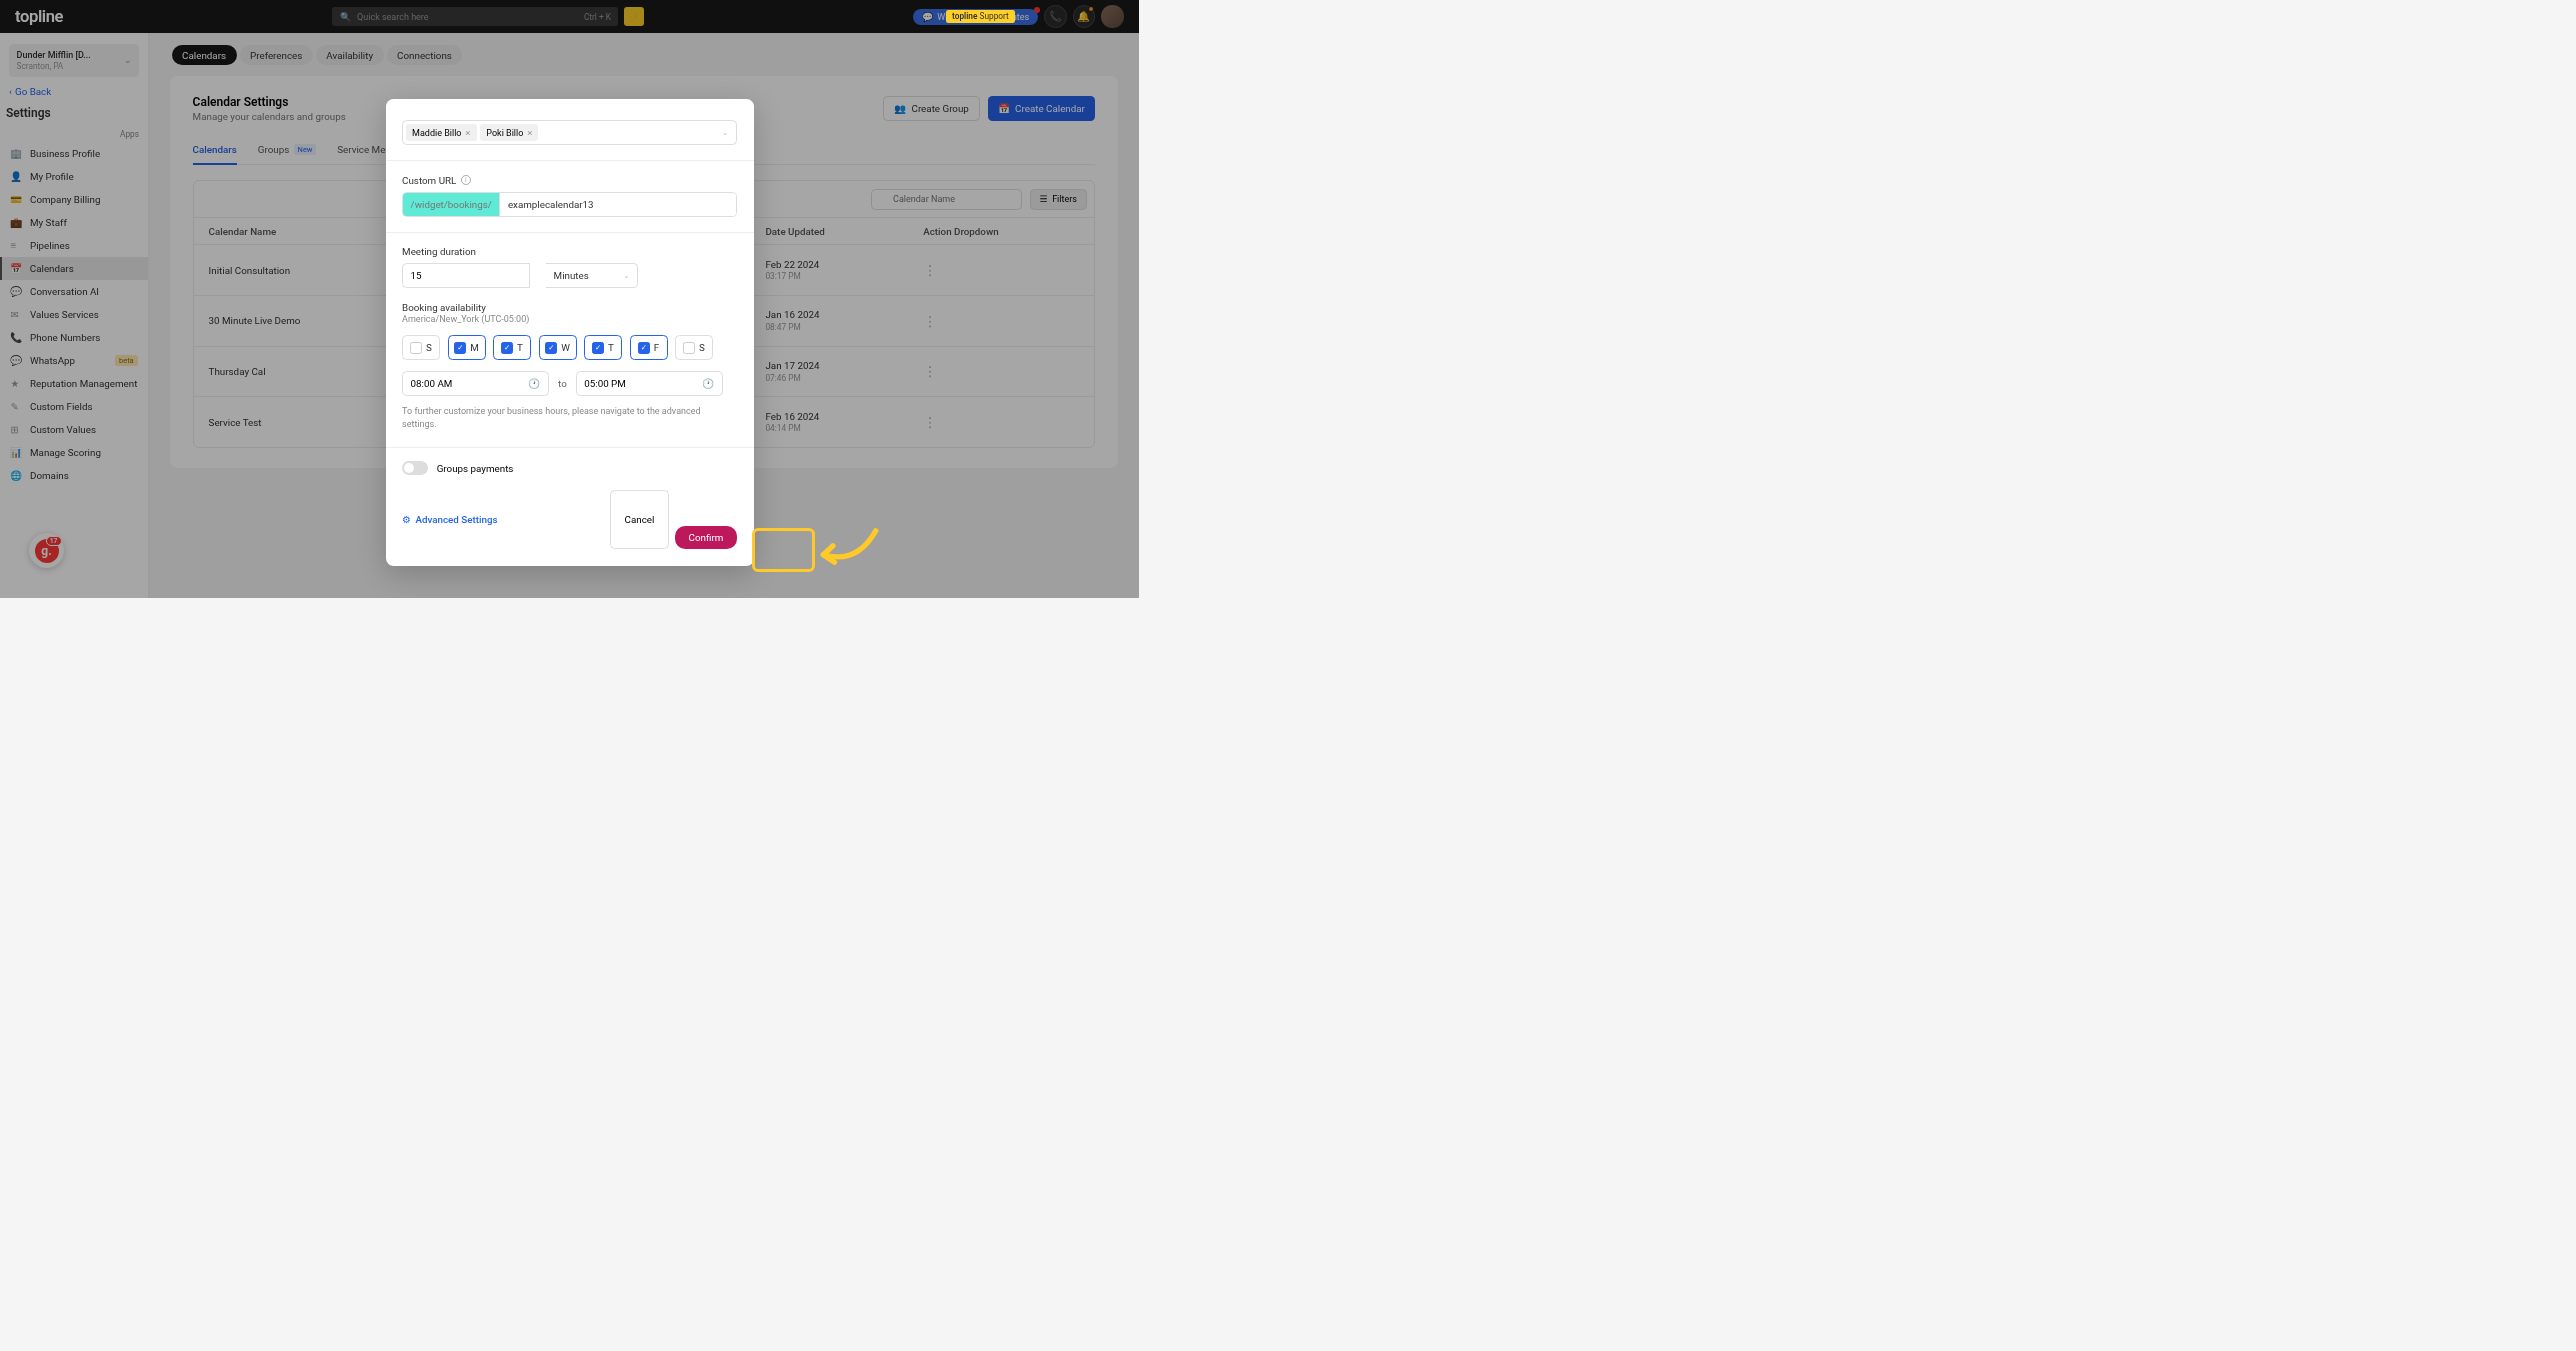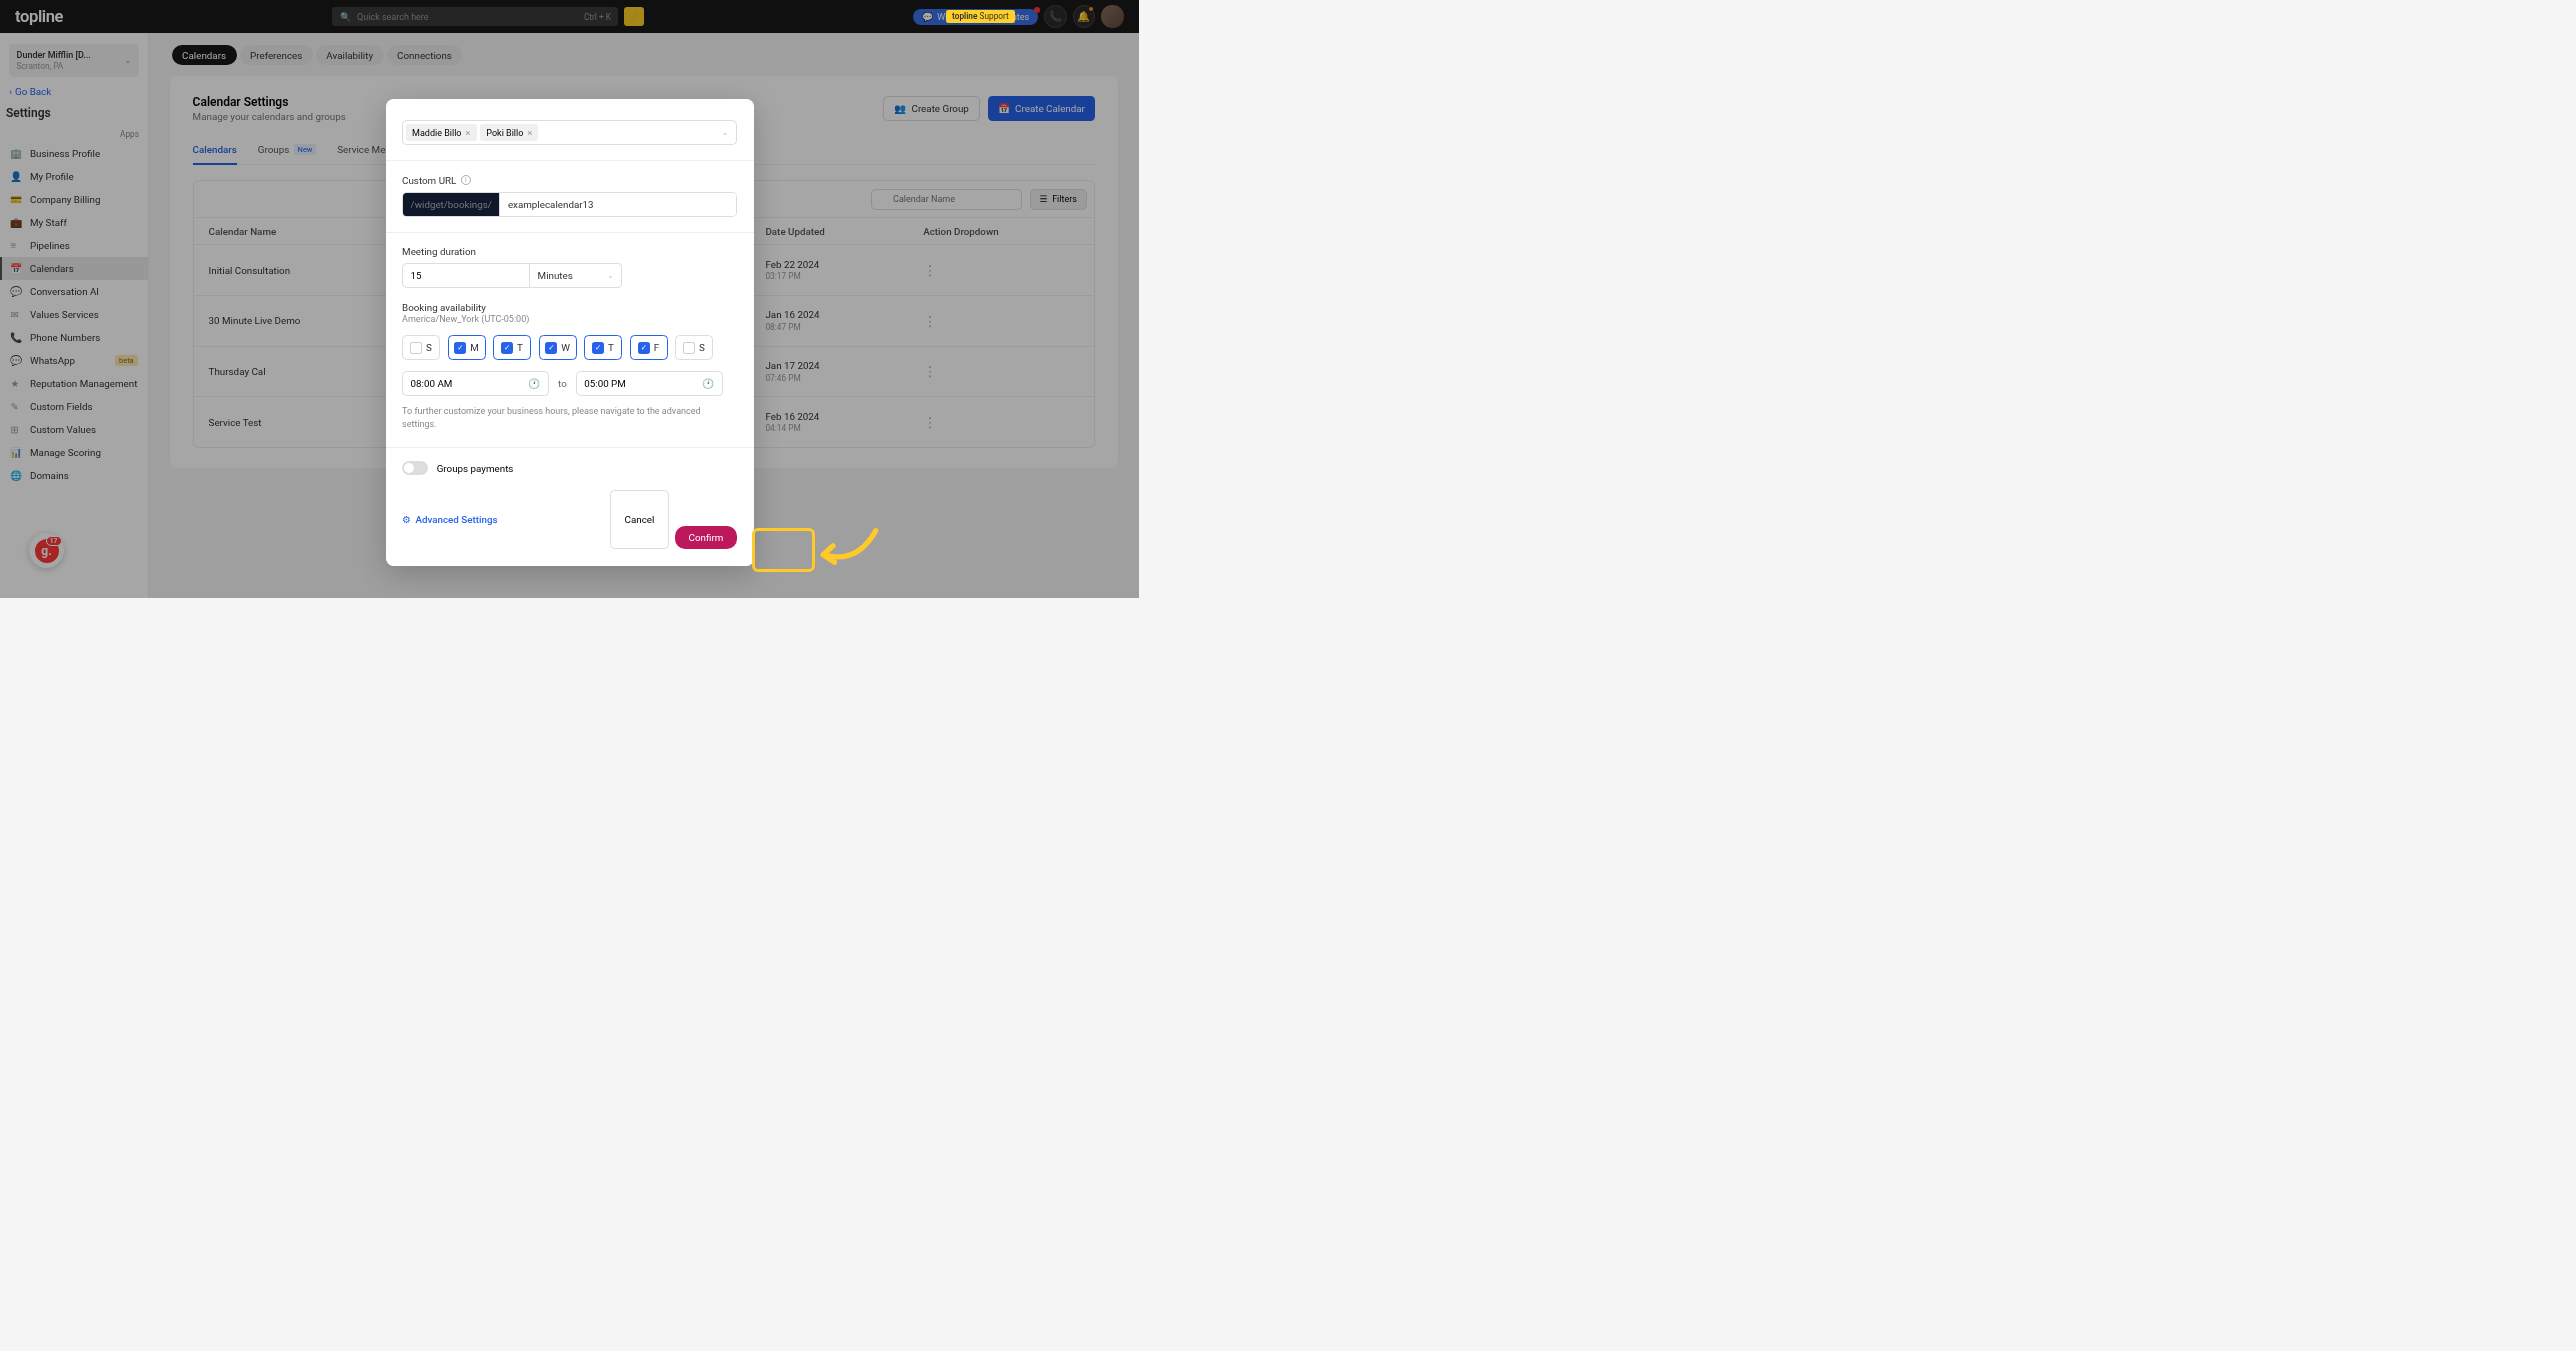--- a/index.html
+++ b/index.html
@@ -68,24 +68,24 @@
 
 .modal { position: absolute; top: 99px; left: 50%; transform: translateX(-50%); width: 368px; background: #fff; border-radius: 7.5px; z-index: 100; padding: 0 0 16.6px; box-shadow: 0 7.5px 30px rgba(0,0,0,0.2); max-height: 485px; overflow: hidden; }
 .modal-body { padding: 0 16.6px; }
 .section-label { font-size: 9.8px; color: #333; margin: 13.6px 0 6px; display:flex;align-items:center;gap:4.5px;}
 .section-label.cut { color: #999; font-size: 9px; margin-top: 3px; padding-top:10.5px;}
 .chip-row { border:0.8px solid #ddd;border-radius:4.5px;padding:3px;display:flex;gap:3.8px;align-items:center;position:relative;}
 .chip { background:#f0f0f0;border-radius:3px;padding:3px 6px;font-size:9px;display:flex;align-items:center;gap:3.8px;}
 .chip-x { color:#999;font-size:9.8px;cursor:pointer;}
 .divider { border-top:0.8px solid #eee;margin:15px -16.6px 0;}
 .url-row { display:flex;border:0.8px solid #ddd;border-radius:4.5px;overflow:hidden;}
-.url-prefix { padding:6px 7.5px;border-right:0.8px solid #ddd;color:#777;font-size:9.8px;background:#0f172a;}
+.url-prefix { padding:6px 7.5px;border-right:0.8px solid #ddd;color:#777;font-size:9.8px;background:#5eead4;}
 .url-input { flex:1;border:none;padding:6px 7.5px;font-size:9.8px;color:#333;outline:none;}
 .info-icon { width:9.8px;height:9.8px;border:0.8px solid #aaa;border-radius:50%;font-size:6.8px;display:inline-flex;align-items:center;justify-content:center;color:#aaa;}
-.dur-row { display:flex;gap:0;}
+.dur-row { display:flex;gap:16px;}
 .dur-input { border:0.8px solid #ddd;border-radius:4.5px 0 0 4.5px;padding:6px 7.5px;width:128px;font-size:9.8px;outline:none;}
 .dur-select { border:0.8px solid #ddd;border-left:none;border-radius:0 4.5px 4.5px 0;padding:6px 7.5px;width:92px;font-size:9.8px;background:#fff;color:#333;}
 .avail-sub { font-size:9px;color:#888;margin-top:1.5px;}
 .days-row { display:flex;gap:7.5px;margin-top:10.5px;}
 .day-box { width:38px;height:25.6px;border:0.8px solid #ddd;border-radius:4.5px;display:flex;align-items:center;justify-content:center;gap:3.8px;font-size:9.8px;color:#333;}
 .day-box.active { border-color:#2563eb;}
 .day-check { width:12px;height:12px;border:0.8px solid #ccc;border-radius:2.3px;display:flex;align-items:center;justify-content:center;}
 .day-box.active .day-check { background:#2563eb;border-color:#2563eb;color:#fff;font-size:7.5px;}
 .time-row { display:flex;align-items:center;gap:9px;margin-top:10.5px;}
 .time-input { border:0.8px solid #ddd;border-radius:4.5px;padding:6px 7.5px;width:147px;font-size:9.8px;position:relative;}

